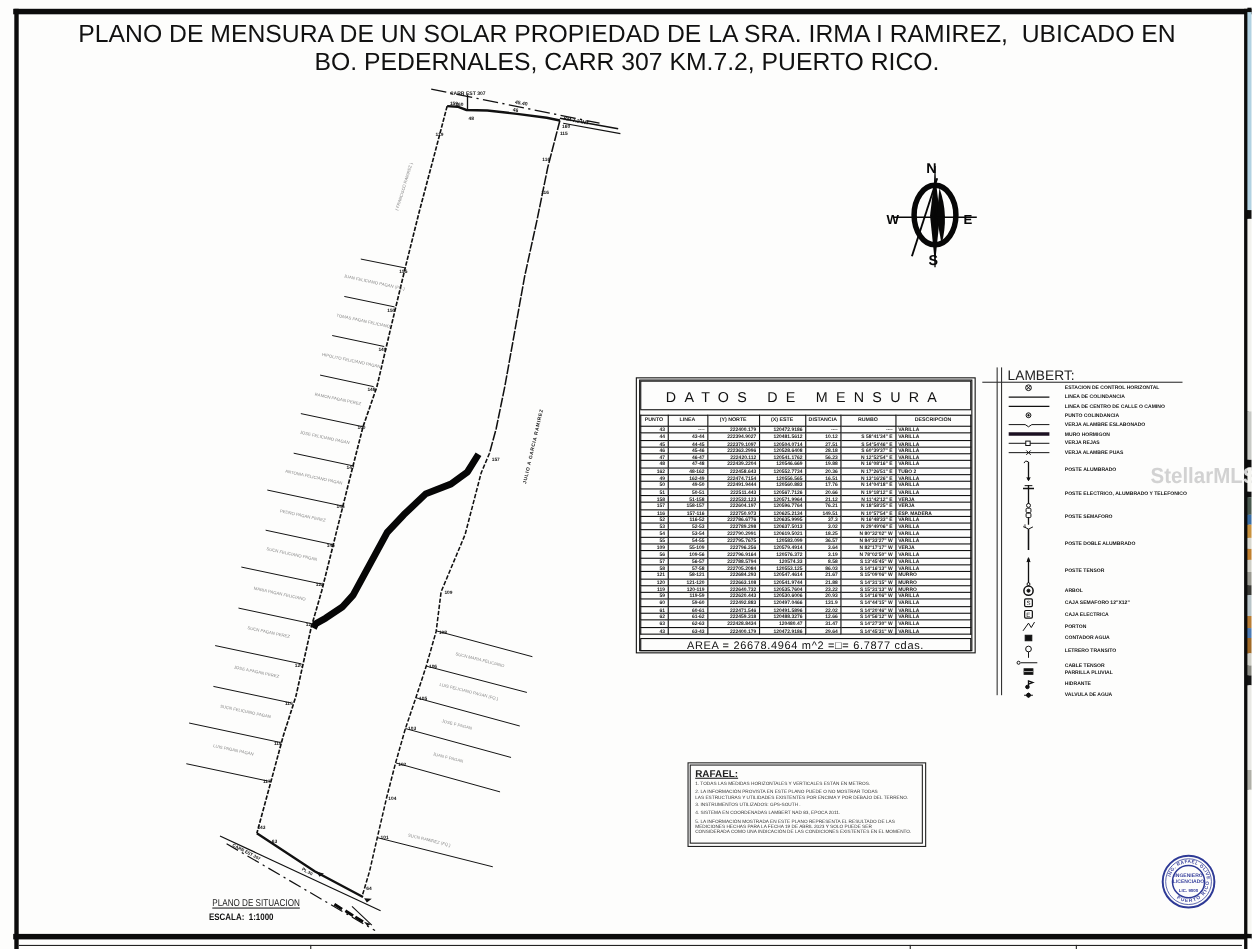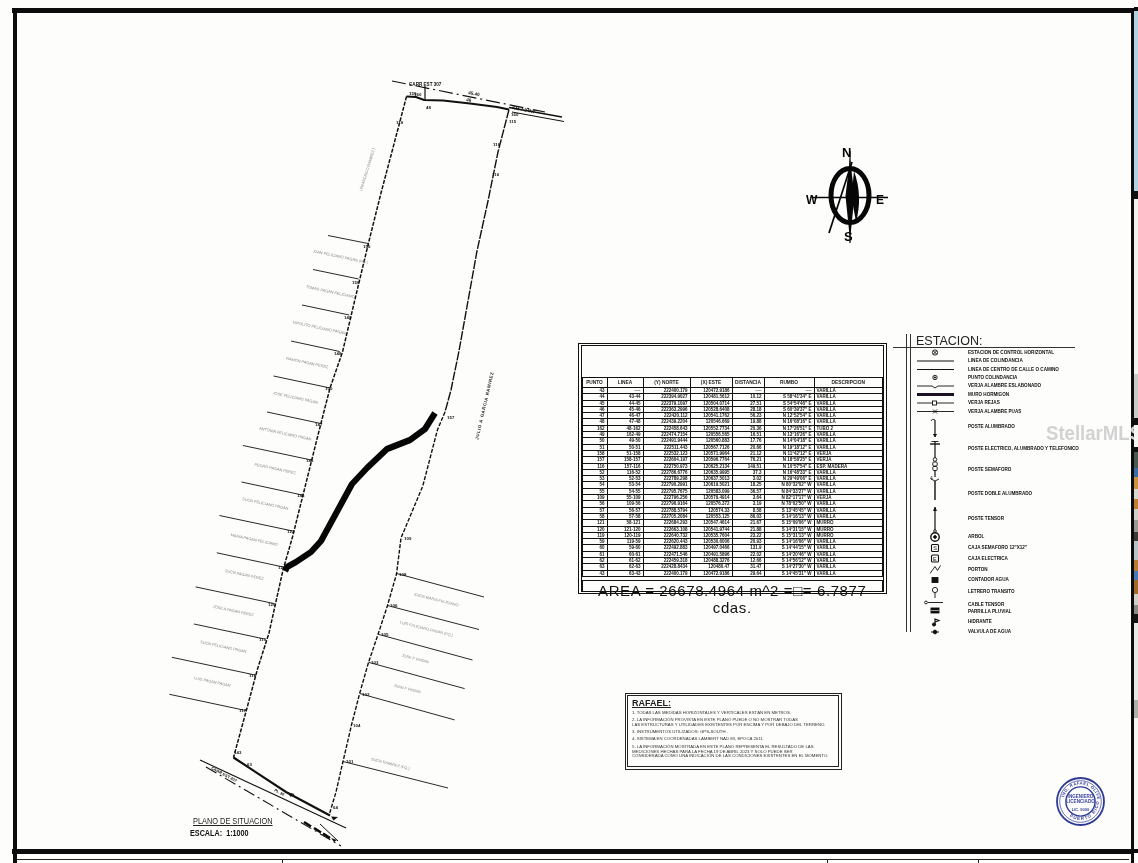--- a/index.html
+++ b/index.html
@@ -13,20 +13,21 @@
 <div class="page">
 
 <div class="abs" style="left:12px;top:8px;width:1126px;height:4.5px;background:#0c0c0c;"></div>
 
 <div class="abs" style="left:12.5px;top:8px;width:4px;height:855px;background:#0c0c0c;"></div>
 
 <div class="abs" style="left:1130.5px;top:8px;width:4px;height:855px;background:#0c0c0c;"></div>
 
 <div class="abs" style="left:12px;top:849px;width:1126px;height:4.5px;background:#0c0c0c;"></div>
 
+<div class="abs" style="left:20px;top:18px;width:1100px;text-align:center;font-size:22.5px;line-height:26px;color:#111;">PLANO DE MENSURA DE UN SOLAR PROPIEDAD DE LA SRA. IRMA I RAMIREZ,&nbsp; UBICADO EN<br>BO. PEDERNALES, CARR 307 KM.7.2, PUERTO RICO.</div>
 
 <svg class="abs" style="left:0;top:0;" width="1138" height="863" viewBox="0 0 1138 863">
 
   <polyline points="406.5,96.5 394,144 381,193 368.5,243 356,295 342.5,352 330,388 317.5,437 305,487 292.5,537 283,570 269,633 257.5,669 247,708 233.5,757.5" fill="none" stroke="#111" stroke-width="1.5" stroke-dasharray="4 1.4"></polyline>
 
   <polyline points="406.5,96.5 416,97 424,100 443,100.5 470,103.5 497,107 509,109.5" fill="none" stroke="#111" stroke-width="2.2"></polyline>
 
   <polyline points="509,109.5 498,152 488,201 477,251 468,301 459,351 451,390 445,412" fill="none" stroke="#111" stroke-width="1.4" stroke-dasharray="9 1.3"></polyline>
 
   <polyline points="445,412 437.4,430 422.8,486 401,538 396.5,574 387.5,605.5 378,634.5 368.5,662.5 359.5,694 351.5,725 343,761.5 336,792 329,815.5" fill="none" stroke="#111" stroke-width="1.4" stroke-dasharray="4 1.6"></polyline>
@@ -182,20 +183,21 @@
     <text x="466" y="101" transform="rotate(11 466 101)">46</text>
     <text x="512" y="109" transform="rotate(11 512 109)">KM 7.2 INT</text>
     <text x="211" y="769" font-size="4" transform="rotate(28 211 769)">CARR  EST  307</text>
     <text x="274" y="791" font-size="4" transform="rotate(28 274 791)">PL 30</text>
   </g>
 </svg>
 
 <div class="abs" style="left:578px;top:342.5px;width:308.5px;height:251.5px;border:1.7px solid #111;">
   <div class="abs" style="left:1.5px;top:1.5px;right:1.5px;bottom:1.5px;border:1px solid #111;"></div>
 
+  <div class="abs" style="left:2.5px;top:2.5px;right:2.5px;height:27px;border:1px solid #111;text-align:center;font-size:13px;letter-spacing:7.5px;padding-top:6px;color:#111;">DATOS&nbsp;DE&nbsp;MENSURA</div>
   <div id="tbl" class="abs" style="left:2.5px;top:33px;right:2.5px;">
         <table style="border-collapse:collapse;width:100%;table-layout:fixed;">
           <colgroup>
             <col style="width:25px">
             <col style="width:36px">
             <col style="width:47px">
             <col style="width:42px">
             <col style="width:32px">
             <col style="width:50px">
             <col>
@@ -477,24 +479,24 @@
               <td style="border:1px solid #111;font-size:4.5px;line-height:5.3px;height:5.3px;font-weight:bold;text-align:right;padding:0 2px;white-space:nowrap;overflow:hidden;">222400.179</td>
               <td style="border:1px solid #111;font-size:4.5px;line-height:5.3px;height:5.3px;font-weight:bold;text-align:right;padding:0 2px;white-space:nowrap;overflow:hidden;">120472.9186</td>
               <td style="border:1px solid #111;font-size:4.5px;line-height:5.3px;height:5.3px;font-weight:bold;text-align:right;padding:0 2px;white-space:nowrap;overflow:hidden;">29.64</td>
               <td style="border:1px solid #111;font-size:4.5px;line-height:5.3px;height:5.3px;font-weight:bold;text-align:right;padding:0 2px;white-space:nowrap;overflow:hidden;">S 14°45'31" W</td>
               <td style="border:1px solid #111;font-size:4.5px;line-height:5.3px;height:5.3px;font-weight:bold;text-align:left;padding:0 2px;white-space:nowrap;overflow:hidden;">VARILLA</td>
             </tr>
           </tbody>
         </table>
       </div>
 
-  <div class="abs" style="left:2.5px;top:236.5px;right:2.5px;height:11.5px;border:1px solid #111;text-align:center;font-size:15px;color:#111;padding-top:0.5px;letter-spacing:0.6px;">AREA = 26678.4964 m^2 =□= 6.7877 cdas.</div>
+  <div class="abs" style="left:2.5px;top:236.5px;right:2.5px;height:11.5px;border:1px solid #111;text-align:center;font-size:10px;color:#111;padding-top:0.5px;letter-spacing:0.6px;">AREA = 26678.4964 m^2 =□= 6.7877 cdas.</div>
 </div>
 
-<div class="abs" style="left:916px;top:334px;font-size:12.5px;color:#222;">ESTACION:</div>
+<div class="abs" style="left:916px;top:334px;font-size:12.5px;color:#222;">LAMBERT:</div>
 
 <div class="abs" style="left:893px;top:346.5px;width:182px;height:1.6px;background:#333;"></div>
 
 <div class="abs" style="left:906px;top:334px;width:1px;height:298px;background:#333;"></div>
 <div class="abs" style="left:909.5px;top:334px;width:1.6px;height:298px;background:#333;"></div>
 
 <svg class="abs" style="left:910px;top:348px;" width="228" height="300" viewBox="0 0 228 300">
   <g id="legsym" stroke="#111" fill="none" stroke-width="0.9">
         <circle cx="25" cy="4.5" r="2.6"></circle>
         <path d="M23.2,2.7 L26.8,6.3 M26.8,2.7 L23.2,6.3"></path>

